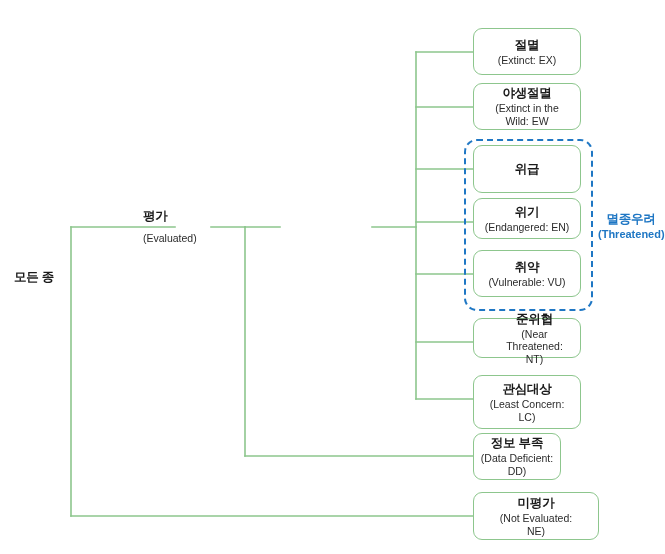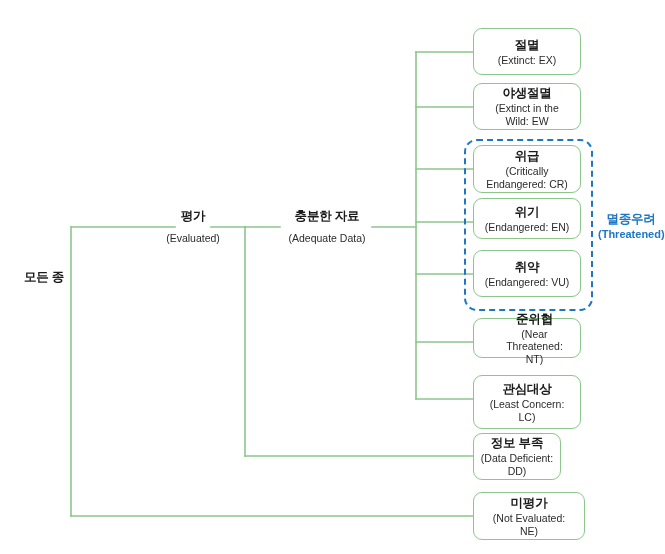--- a/index.html
+++ b/index.html
@@ -76,21 +76,21 @@
     letter-spacing: -0.2px;
   }
   #threatened-label .t-en {
     font-size: 11px;
     font-weight: bold;
     display: block;
   }
   
   .stage-label {
     position: absolute;
-    text-align: center;
+    text-align: left;
     line-height: 1.25;
   }
   .stage-ko {
     display: block;
     font-size: 12.5px;
     font-weight: bold;
     color: #1a1a1a;
     letter-spacing: -0.2px;
   }
   .stage-en {
@@ -142,63 +142,58 @@
 
   <div class="stage-label stage-root" style="left:14px; top:270px; width:60px;">
     <span class="stage-ko">모든 종</span>
   </div>
 
   <div class="stage-label" style="left:143px; top:209px; width:100px;">
     <span class="stage-ko">평가</span>
     <span class="stage-en">(Evaluated)</span>
   </div>
 
-  <div class="stage-label" style="left:272px; top:209px; width:110px;">
-    <span class="stage-ko">충분한 자료</span>
-    <span class="stage-en">(Adequate Data)</span>
-  </div>
 
   <div class="cat-box" style="left:473px; top:28px; width:108px; height:47px;">
     <span class="cat-ko">절멸</span>
     <span class="cat-en">(Extinct: EX)</span>
   </div>
 
   <div class="cat-box" style="left:473px; top:83px; width:108px; height:47px;">
     <span class="cat-ko">야생절멸</span>
     <span class="cat-en">(Extinct in the<br>Wild: EW</span>
   </div>
 
   <div class="cat-box" style="left:473px; top:145px; width:108px; height:48px;">
     <span class="cat-ko">위급</span>
-    <span class="cat-en">(Critically<br>Endangered: CR)</span>
   </div>
 
   <div class="cat-box" style="left:473px; top:198px; width:108px; height:41px;">
     <span class="cat-ko">위기</span>
     <span class="cat-en">(Endangered: EN)</span>
   </div>
 
   <div class="cat-box" style="left:473px; top:250px; width:108px; height:47px;">
     <span class="cat-ko">취약</span>
-    <span class="cat-en">(Endangered: VU)</span>
+    <span class="cat-en">(Vulnerable: VU)</span>
   </div>
 
   <div class="cat-box" style="left:473px; top:318px; width:108px; height:40px;padding-left:20px;">
     <span class="cat-ko">준위협</span>
     <span class="cat-en">(Near Threatened:<br>NT)</span>
   </div>
 
   <div class="cat-box" style="left:473px; top:375px; width:108px; height:54px;">
     <span class="cat-ko">관심대상</span>
     <span class="cat-en">(Least Concern:<br>LC)</span>
   </div>
 
   <div class="cat-box" style="left:473px; top:433px; width:88px; height:47px;">
     <span class="cat-ko">정보 부족</span>
     <span class="cat-en">(Data Deficient:<br>DD)</span>
   </div>
 
-  <div class="cat-box" style="left:473px; top:492px; width:112px; height:48px;">
+  <div class="cat-box" style="left:473px; top:492px; width:126px; height:48px;">
     <span class="cat-ko">미평가</span>
     <span class="cat-en">(Not Evaluated:<br>NE)</span>
   </div>
 
 </div>
 
 </body></html>

